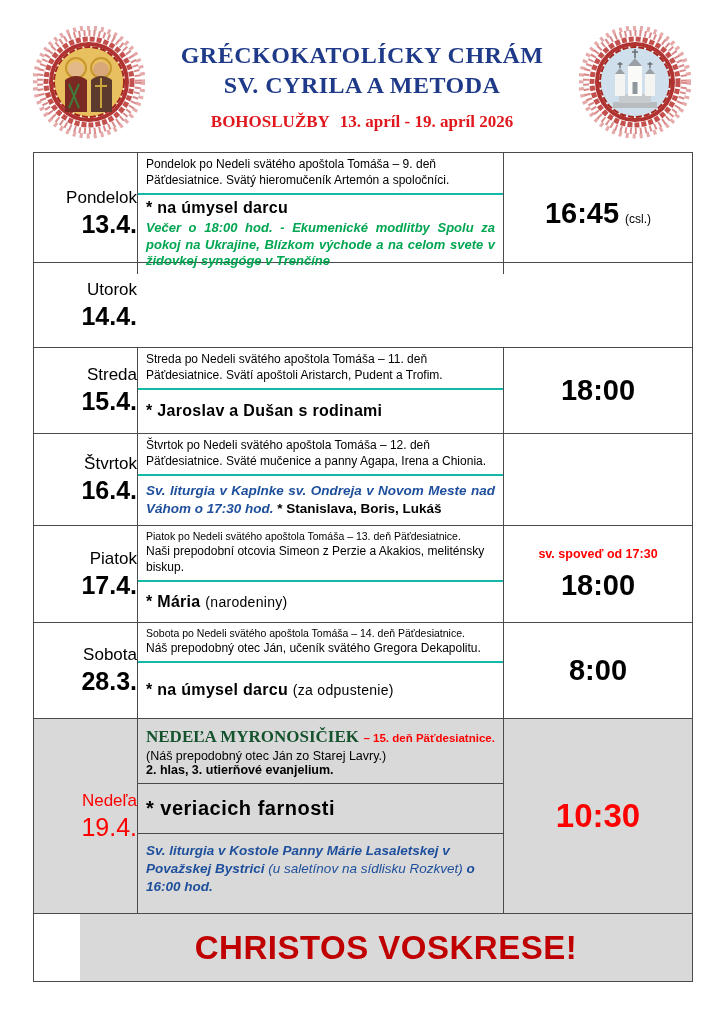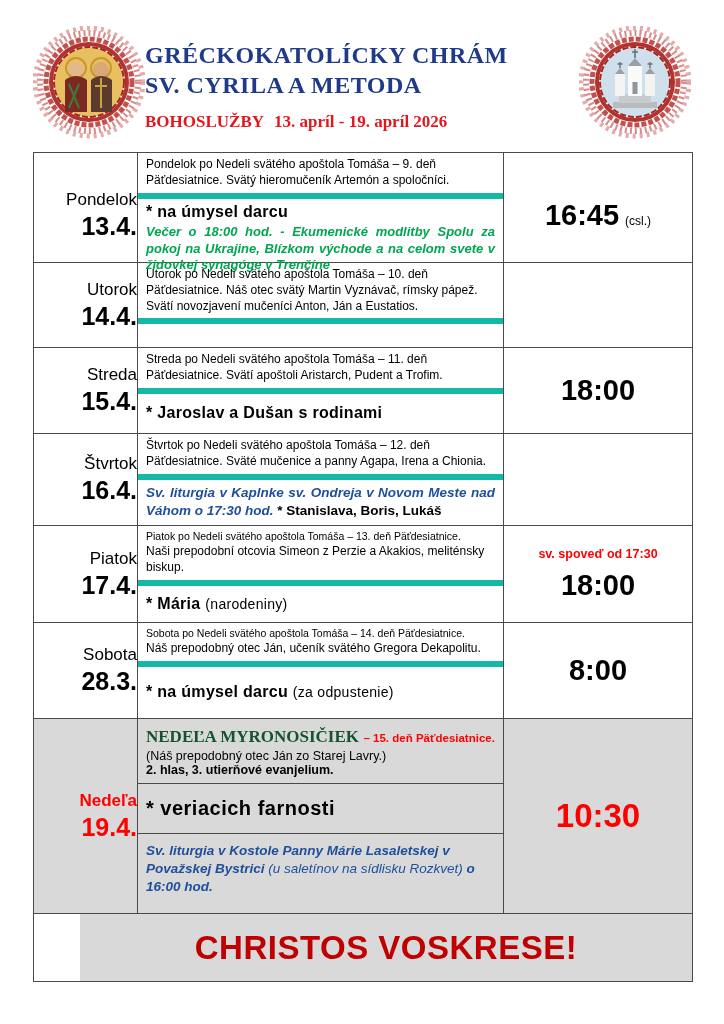--- a/index.html
+++ b/index.html
@@ -10,21 +10,21 @@
     width:724px; height:1024px;
     position:relative;
   }
 
   
   .header {
     display:flex; align-items:flex-start; justify-content:space-between;
     padding:26px 33px 0 33px;
   }
   .logo { width:112px; height:118px; flex:0 0 auto; }
-  .header-titles { flex:1; text-align:left; padding-top:14px; }
+  .header-titles { flex:1; text-align:center; padding-top:14px; }
   .main-title {
     font-family:"Liberation Serif", serif;
     font-weight:bold; color:#1F3A88; font-size:24px; line-height:1.25;
     letter-spacing:.5px;
   }
   .subtitle {
     font-family:"Liberation Serif", serif;
     font-weight:bold; color:#E0181E; font-size:17px; margin-top:12px;
   }
   .subtitle .dates { margin-left:10px; }
@@ -44,21 +44,21 @@
     display:flex; flex-direction:column; align-items:flex-end; justify-content:center;
     text-align:center; gap:2px;
   }
   .day-name { font-size:17px; }
   .day-date { font-size:25px; font-weight:bold; }
   .mid-cell {
     border-left:1px solid #4a4a4a; border-right:1px solid #4a4a4a;
     display:flex; flex-direction:column;
   }
   .feast-cell {
-    border-bottom:6px solid #14b8a6;
+    border-bottom:2px solid #14b8a6;
     padding:4px 8px 4px 8px;
     font-size:12px; line-height:1.32;
   }
   .feast-small { font-size:10.5px; display:block; }
   .intent-cell { flex:1; padding:4px 8px; display:flex; flex-direction:column; justify-content:center; }
   .intent-top { justify-content:flex-start; }
   .intention { font-weight:bold; font-size:16px; letter-spacing:.3px; }
   .intention .suffix { font-weight:normal; font-size:14px; }
   .green-note {
     color:#00A651; font-weight:bold; font-style:italic;
@@ -70,21 +70,21 @@
   .time-cell {
     display:flex; flex-direction:column; align-items:center; justify-content:center;
   }
   .time-line { display:flex; align-items:baseline; }
   .time-big { font-size:29px; font-weight:bold; }
   .time-suffix { font-size:12px; margin-left:6px; }
   .confession { color:#FF0000; font-weight:bold; font-size:12.5px; margin-bottom:8px; }
 
   
   .sunday { background:#D9D9D9; }
-  .sunday .day-name, .sunday .day-date { color:#FF0000; font-weight:bold; }
+  .sunday .day-name, .sunday .day-date { color:#FF0000; font-weight:normal; }
   .sun-head-cell { border-bottom:1px solid #4a4a4a; padding:8px 8px 6px 8px; }
   .sun-title { color:#14532d; font-weight:bold; font-size:17px;font-family:Liberation Serif, serif; }
   .sun-title-suffix { color:#FF0000; font-size:11.5px; font-weight:bold; }
   .sun-sub { font-size:12.5px; margin-top:2px; }
   .sun-tone { font-size:12.5px; font-weight:bold; }
   .sun-intent-cell {
     border-bottom:1px solid #4a4a4a; padding:10px 8px;
     display:flex; align-items:center; min-height:50px;
   }
   .sun-intent { font-size:20px; font-weight:bold; letter-spacing:.5px; }
@@ -184,24 +184,20 @@
         <span class="time-suffix">(csl.)</span>
       </div>
     </div>
   </div>
 
   <div class="row r-uto">
     <div class="day-cell">
       <div class="day-name">Utorok</div>
       <div class="day-date">14.4.</div>
     </div>
-    <div class="mid-cell">
-      <div class="feast-cell">Utorok po Nedeli svätého apoštola Tomáša – 10. deň Päťdesiatnice. Náš otec svätý Martin Vyznávač, rímsky pápež. Svätí novozjavení mučeníci Anton, Ján a Eustatios.</div>
-      <div class="intent-cell"></div>
-    </div>
     <div class="time-cell">
       <span class="time-big"></span>
     </div>
   </div>
 
   <div class="row r-str">
     <div class="day-cell">
       <div class="day-name">Streda</div>
       <div class="day-date">15.4.</div>
     </div>

